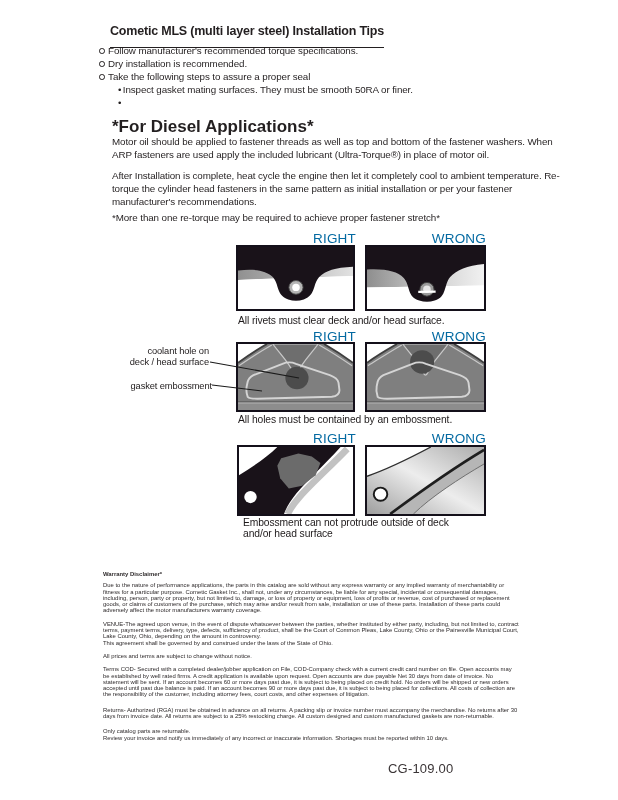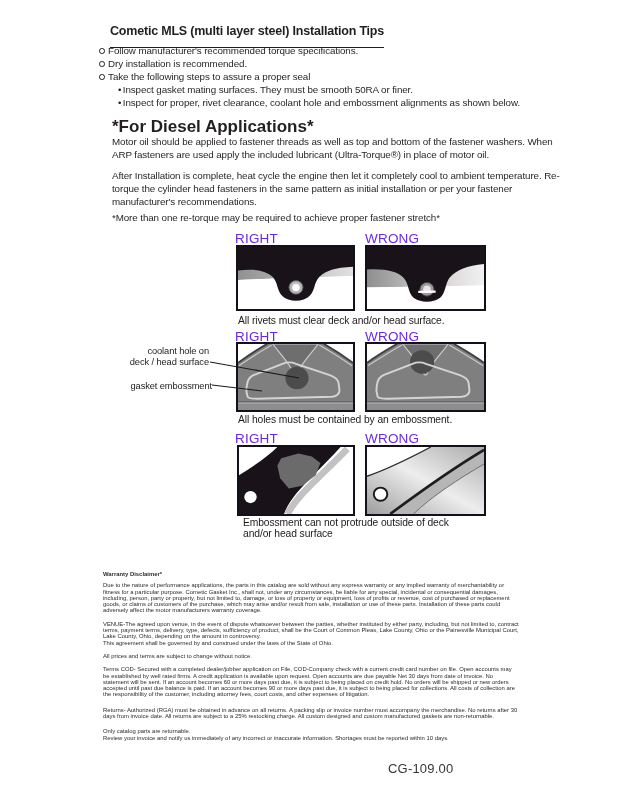--- a/index.html
+++ b/index.html
@@ -20,21 +20,21 @@
     margin:4.2px 3.5px 0 0;flex:0 0 auto;background:#fff;
   }
   .sub-row{display:flex;line-height:13px;margin-left:19px;}
   .sub-marker{margin:0 1.5px 0 0;font-size:9.8px;}
   .diesel-head{left:112px;top:117px;font-size:17px;font-weight:bold;margin:0;}
   .para{left:112px;width:448px;font-size:9.8px;line-height:13.2px;letter-spacing:-0.1px;}
   .p1{top:135px;}
   .p2{top:169px;}
   .note{top:211px;}
   
-  .dlabel{width:121px;text-align:left;font-size:13.5px;letter-spacing:0.2px;color:#6d28d9;}
+  .dlabel{width:121px;text-align:right;font-size:13.5px;letter-spacing:0.2px;color:#0369a1;}
   .panel{border:2.6px solid #14101a;box-sizing:border-box;background:#fff;}
   .panel svg{display:block;width:100%;height:100%;}
   .caption{font-size:10.3px;letter-spacing:-0.1px;color:#1e1a1b;}
   .preline{white-space:pre-line;}
   .ptr-label{font-size:9.3px;line-height:10.5px;text-align:right;color:#1e1a1b;letter-spacing:-0.1px;}
   
   .disclaimer{left:103px;top:571px;width:416px;font-size:5.9px;line-height:6.3px;color:#2e2a2b;letter-spacing:0;}
   .disclaimer p{margin:0 0 7px 0;}
   .disclaimer .d-head{font-weight:bold;margin:0 0 5px 0;}
   .disclaimer .mb9{margin-bottom:9px;}
@@ -59,21 +59,20 @@
     <div class="tip-row">
       <span class="tip-marker"></span>
       <span>Take the following steps to assure a proper seal</span>
     </div>
     <div class="sub-row">
       <span class="sub-marker">•</span>
       <span>Inspect gasket mating surfaces.  They must be smooth 50RA or finer.</span>
     </div>
     <div class="sub-row">
       <span class="sub-marker">•</span>
-      <span>Inspect for proper, rivet clearance, coolant hole and embossment alignments as shown below.</span>
     </div>
   </div>
 
   <h2 class="abs diesel-head">*For Diesel Applications*</h2>
   <div class="abs para p1">Motor oil should be applied to fastener threads as well as top and bottom of the fastener washers. When ARP fasteners are used apply the included lubricant (Ultra-Torque®) in place of motor oil.</div>
   <div class="abs para p2">After Installation is complete, heat cycle the engine then let it completely cool to ambient temperature. Re-torque the cylinder head fasteners in the same pattern as initial installation or per your fastener manufacturer's recommendations.</div>
   <div class="abs para note">*More than one re-torque may be required to achieve proper fastener stretch*</div>
 
   <div class="abs dlabel" style="left:235px;top:231px;">RIGHT</div>
   <div class="abs dlabel" style="left:365px;top:231px;">WRONG</div>

